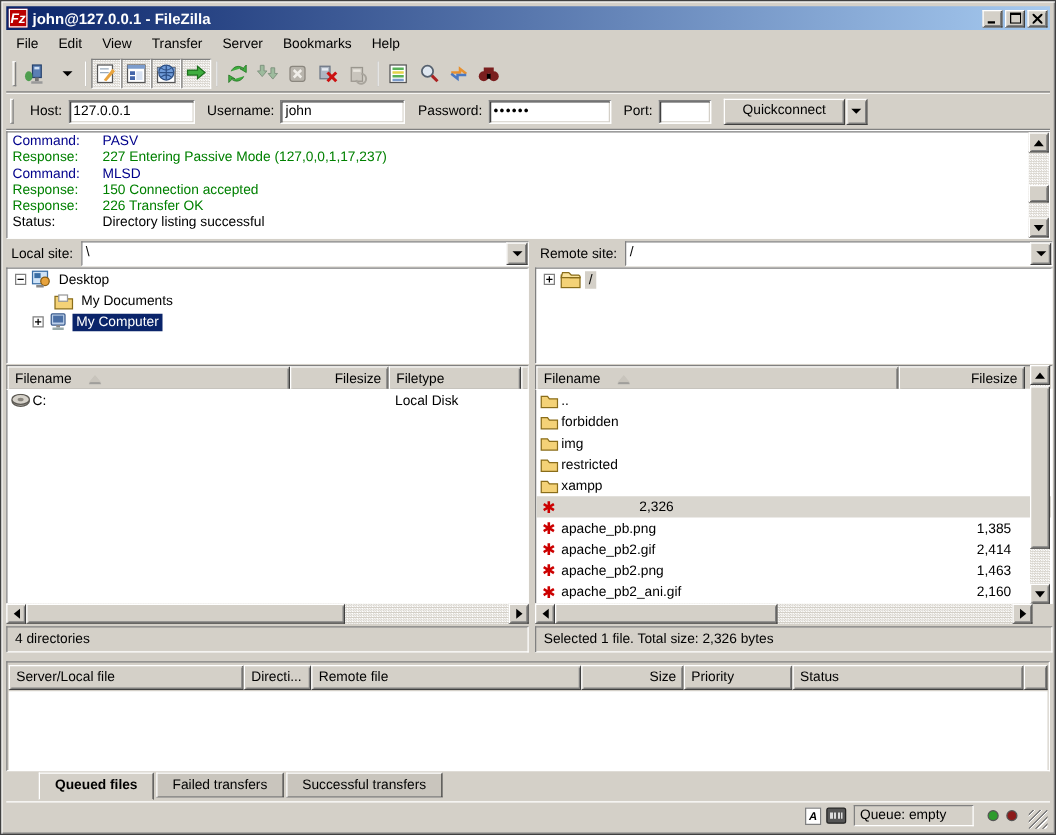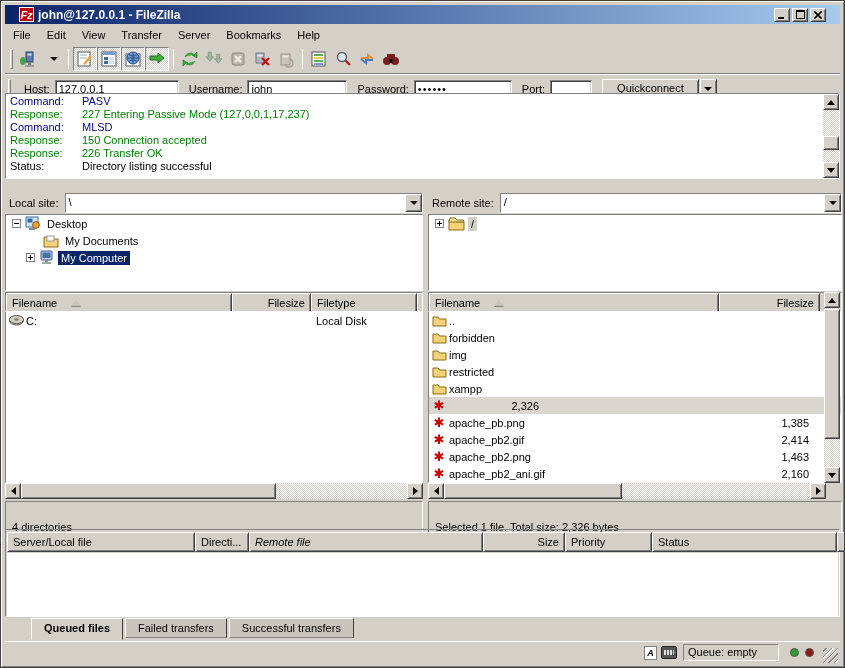--- a/index.html
+++ b/index.html
@@ -16,21 +16,21 @@
   
   .raised  { border:1px solid; border-color:#fff #404040 #404040 #fff;
              box-shadow: inset 1px 1px 0 #d4d0c8, inset -1px -1px 0 #808080; background:#d4d0c8; }
   .sunken  { border:1px solid; border-color:#808080 #fff #fff #808080;
              box-shadow: inset 1px 1px 0 #404040, inset -1px -1px 0 #d4d0c8; background:#fff; }
   .sunken-flat { border:1px solid; border-color:#808080 #fff #fff #808080; }
 
   
   .titlebar { position:absolute; left:4px; top:4px; right:4px; height:19px;
     background:linear-gradient(90deg,#0a246a,#a6caf0);
-    display:flex; align-items:center; padding:0 14px; }
+    display:flex; align-items:center; padding:0 2px; }
   .fz-logo { width:15px; height:15px; background:#b00; color:#fff; font-weight:bold;
     font-style:italic; font-size:11px; display:flex; align-items:center; justify-content:center;
     border:1px solid #fff; margin-right:4px; }
   .title-text { color:#fff; font-weight:bold; font-size:12px; flex:1; white-space:nowrap; }
   .win-btn { width:16px; height:14px; margin-left:2px; display:flex; align-items:center;
     justify-content:center; }
   .win-btn svg { display:block; }
 
   
   .menubar { position:absolute; left:4px; top:24px; right:4px; height:19px;
@@ -53,21 +53,21 @@
 
   
   .qcbar { position:absolute; left:4px; top:74px; right:4px; height:29px;
     display:flex; align-items:center; border-bottom:1px solid #808080; box-shadow:0 1px 0 #fff; }
   .qc-label { margin:0 5px 0 10px; }
   .qc-input { height:19px; padding:2px 3px; font-size:11px; white-space:nowrap; overflow:hidden; }
   .qc-btn { height:21px; padding:2px 14px; margin-left:10px; cursor:default; }
   .qc-dd { width:17px; height:21px; display:flex; align-items:center; justify-content:center; margin-left:1px; }
 
   
-  .logview { position:absolute; left:4px; top:92px; right:4px; height:86px; background:#fff; }
+  .logview { position:absolute; left:4px; top:104px; right:4px; height:86px; background:#fff; }
   .logview .inner { position:absolute; inset:0; right:16px; overflow:hidden; padding:1px 0 0 4px; }
   .logline { display:flex; line-height:13px; white-space:nowrap; }
   .loglabel { width:72px; flex:none; }
 
   
   .vscroll { position:absolute; width:16px; background:repeating-conic-gradient(#fff 0% 25%, #d4d0c8 0% 50%) 0 0 / 2px 2px; }
   .hscroll { position:absolute; height:16px; background:repeating-conic-gradient(#fff 0% 25%, #d4d0c8 0% 50%) 0 0 / 2px 2px; display:flex; }
   .sb-btn { width:16px; height:16px; flex:none; display:flex; align-items:center; justify-content:center; }
   .sb-thumb { background:#d4d0c8; }
   .tri-up    { width:0;height:0;border-left:4px solid transparent;border-right:4px solid transparent;border-bottom:5px solid #000; }
@@ -98,21 +98,21 @@
   .sort-tri { width:0; height:0; border-left:5px solid transparent; border-right:5px solid transparent;
     border-bottom:6px solid #c8c4bc; margin-left:14px; filter:drop-shadow(0 1px 0 #808080); }
   .listview { position:absolute; background:#fff; overflow:hidden; }
   .frow { display:flex; align-items:center; height:17px; white-space:nowrap; }
   .frow.selected { background:#d9d6cf; }
   .ficon { width:16px; flex:none; display:flex; justify-content:center; margin:0 2px; }
   .ficon.image::before { content:"✱"; color:#cc0000; font-size:13px; line-height:13px; }
   .fname { flex:none; }
   .fsize { flex:none; text-align:right; }
 
-  .statusline { position:absolute; height:21px; padding:19px 6px; white-space:nowrap; overflow:hidden; }
+  .statusline { position:absolute; height:21px; padding:3px 6px; white-space:nowrap; overflow:hidden; }
 
   
   .queuewrap { position:absolute; left:4px; top:528px; right:4px; height:88px; }
   .qheader { position:absolute; left:1px; right:1px; top:2px; height:21px; display:flex; background:#d4d0c8; }
   .qbody { position:absolute; left:1px; right:1px; top:23px; bottom:0; background:#fff; }
 
   
   .tabsbar { position:absolute; left:4px; top:617px; right:4px; height:23px; display:flex; align-items:flex-start; padding-left:26px; }
   .tab { height:20px; padding:3px 12px; border:1px solid; border-color:#fff #404040 #808080 #fff;
     background:#c9c5bd; margin-right:2px; white-space:nowrap; }
@@ -278,21 +278,21 @@
         <circle cx="13" cy="11" r="4" fill="#7a1f1f"></circle>
         <rect x="5" y="4" width="8" height="5" fill="#7a1f1f"></rect>
         <rect x="7.5" y="9" width="3" height="4" fill="#50boot14"></rect>
       </svg>
     </div>
   </div>
 
   <div class="qcbar">
     <div class="tgrip"></div>
     <span class="qc-label">Host:</span>
-    <div class="qc-input sunken" style="width:124px">127.0.0.1</div>
+    <div class="qc-input sunken" style="width:101px">127.0.0.1</div>
     <span class="qc-label">Username:</span>
     <div class="qc-input sunken" style="width:100px">john</div>
     <span class="qc-label">Password:</span>
     <div class="qc-input sunken" style="width:98px; letter-spacing:1px">••••••</div>
     <span class="qc-label">Port:</span>
     <div class="qc-input sunken" style="width:42px"></div>
     <div class="qc-btn raised">Quickconnect</div>
     <div class="qc-dd raised">
         <span class="dd-arrow" style="margin:0"></span>
       </div>
@@ -553,21 +553,21 @@
   <div class="statusline sunken-flat" style="left:427px; top:500px; width:414px; background:#d4d0c8;">Selected 1 file. Total size: 2,326 bytes</div>
 
   <div class="queuewrap sunken-flat">
     <div class="qheader">
       <div class="hcol raised" style="width:188px;">
           <span>Server/Local file</span>
         </div>
       <div class="hcol raised" style="width:54px;">
           <span>Directi...</span>
         </div>
-      <div class="hcol raised" style="width:234px;font-style:italic;">
+      <div class="hcol raised" style="width:216px;">
           <span>Remote file</span>
         </div>
       <div class="hcol raised right" style="width:82px;">
           <span>Size</span>
         </div>
       <div class="hcol raised" style="width:87px;">
           <span>Priority</span>
         </div>
       <div class="hcol raised" style="width:185px;">
           <span>Status</span>

